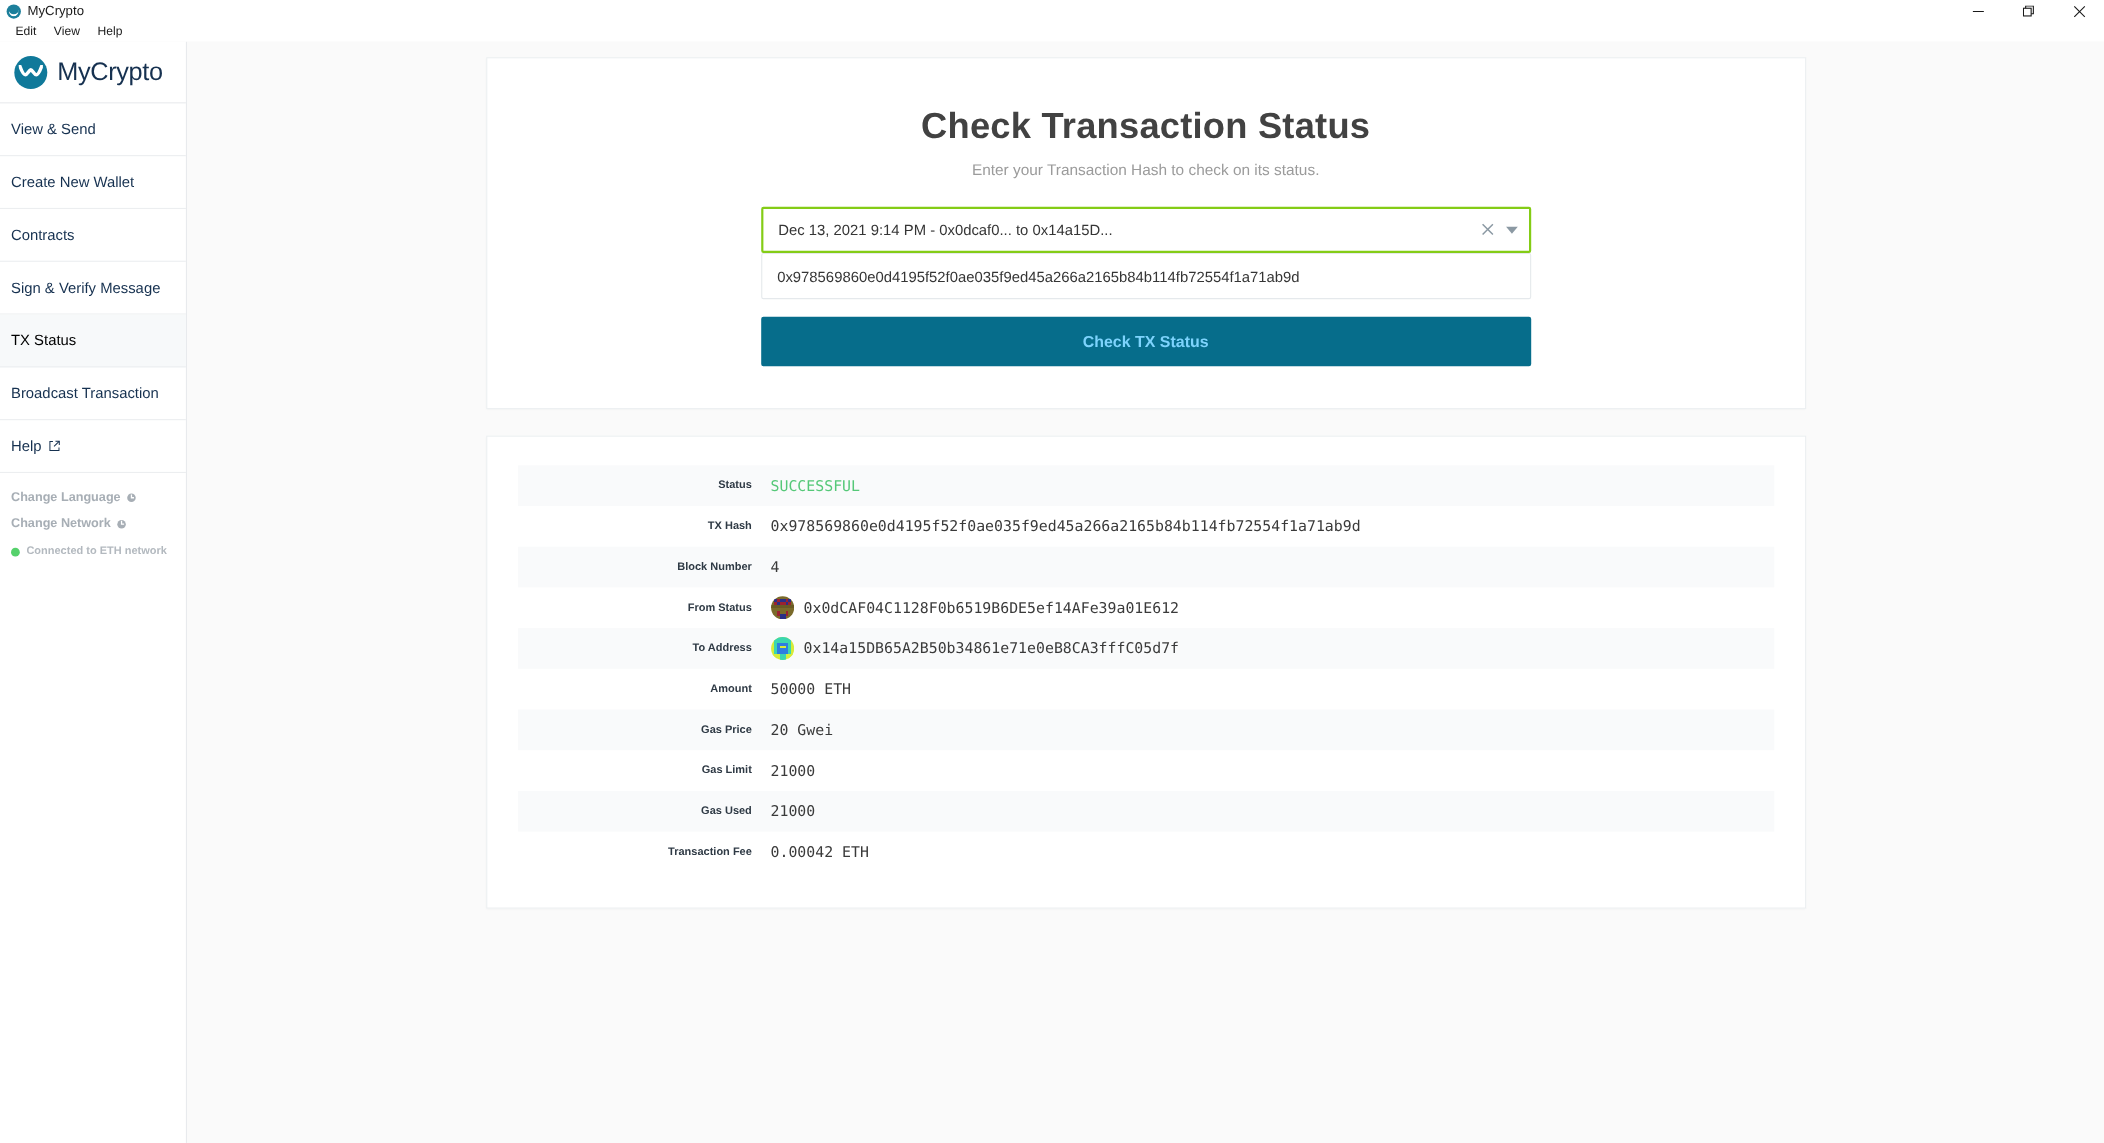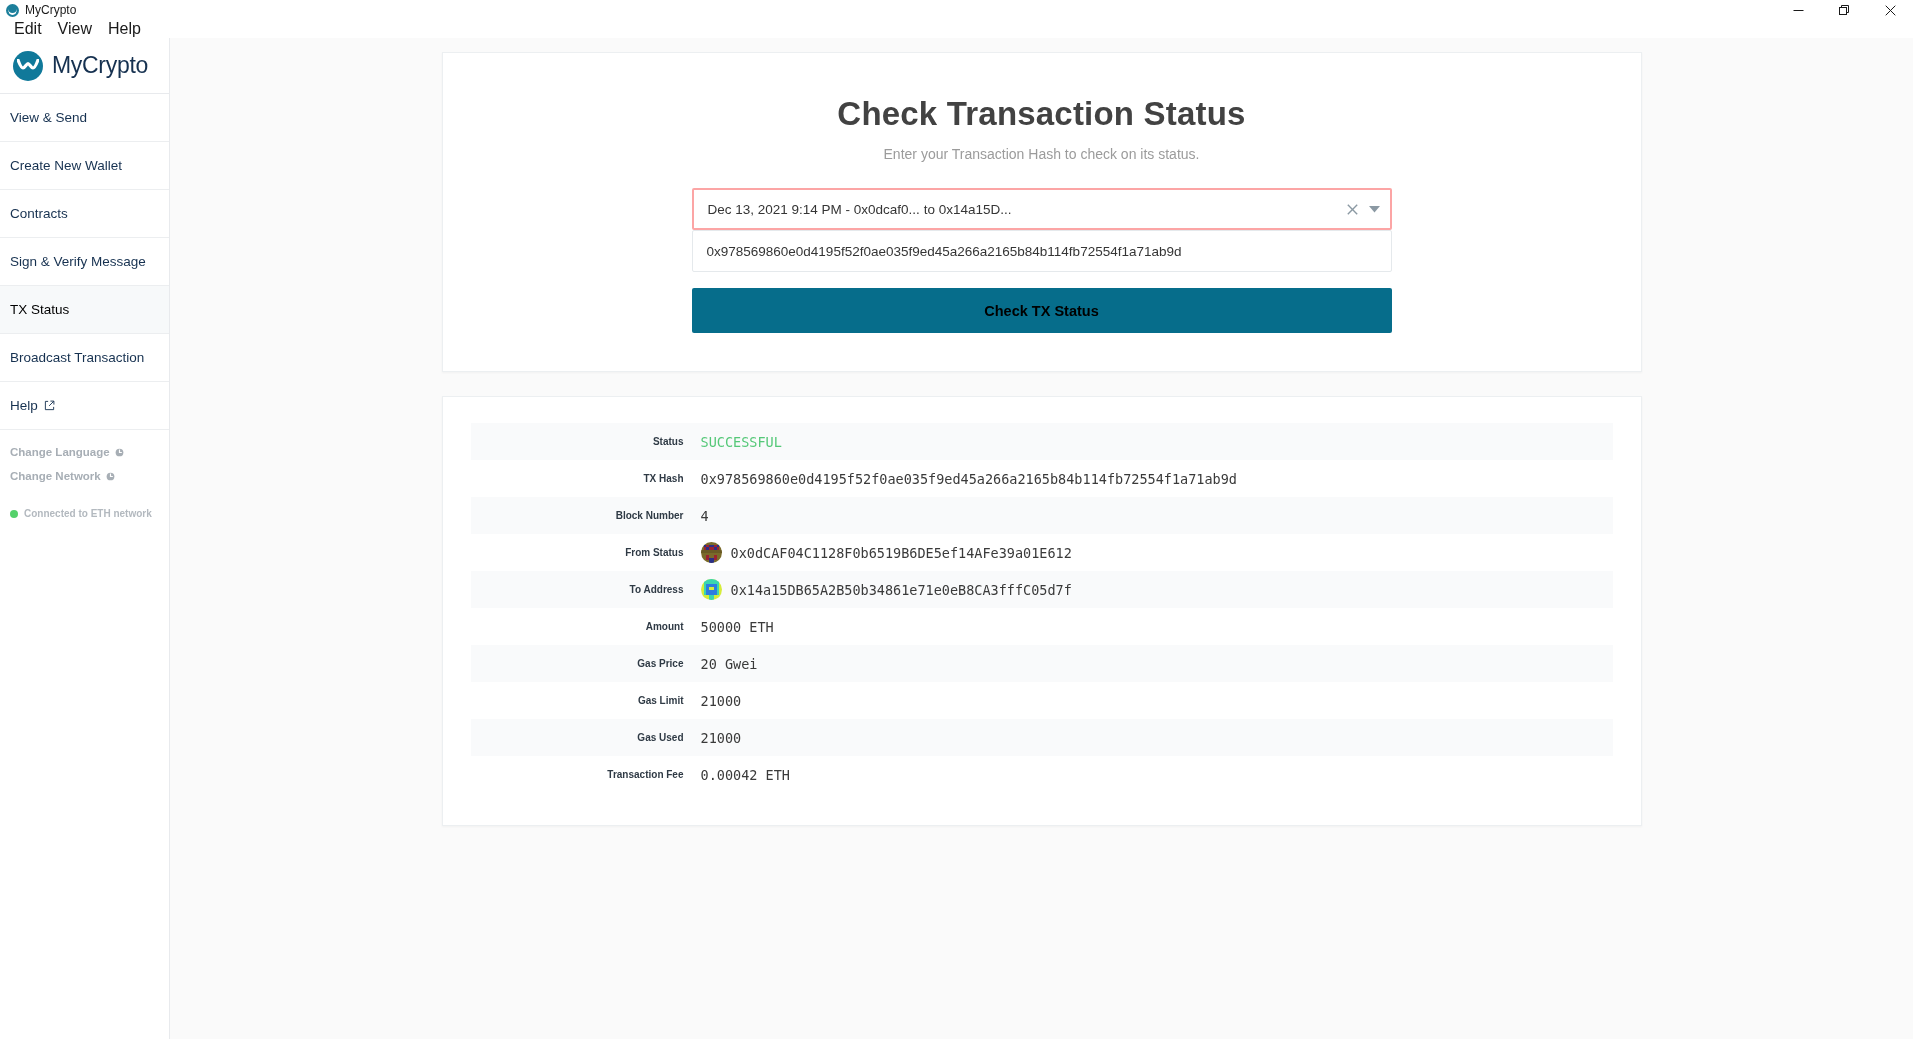--- a/index.html
+++ b/index.html
@@ -60,21 +60,21 @@
   
   .menubar {
     height: 18px;
     background: #ffffff;
     display: flex;
     align-items: center;
     padding-left: 6px;
     border-bottom: none;
   }
   .menu-item {
-    font-size: 16px;
+    font-size: 11px;
     color: #1a1a1a;
     padding: 0 8px;
     line-height: 18px;
     white-space: nowrap;
   }
 
   
   .app {
     display: flex;
     height: 1001px;
@@ -145,21 +145,21 @@
   }
   .bottom-link .gear {
     margin-left: 5px;
     display: inline-flex;
   }
   .net-status {
     display: flex;
     align-items: center;
     font-size: 10px;
     color: #b3b9bf;
-    margin-top: 26px;
+    margin-top: 14px;
     white-space: nowrap;
   }
   .net-dot {
     width: 8px; height: 8px;
     border-radius: 50%;
     background: #55d16b;
     margin-right: 6px;
     flex: none;
   }
 
@@ -200,21 +200,21 @@
     margin-top: 13px;
   }
 
   .form-area {
     width: 700px;
     margin: 26px auto 0 auto;
   }
 
   .select-box {
     height: 42px;
-    border: 2px solid #fca5a5;
+    border: 2px solid #84cc16;
     border-radius: 2px;
     display: flex;
     align-items: center;
     padding: 0 10px 0 14px;
     background: #fff;
   }
   .select-value {
     flex: 1;
     font-size: 13.5px;
     color: #353535;
@@ -254,21 +254,21 @@
     font-size: 13.5px;
     color: #353535;
     white-space: nowrap;
     overflow: hidden;
   }
 
   .primary-btn {
     margin-top: 16px;
     height: 45px;
     background: #066d8b;
-    color: #000000;
+    color: #7dd3fc;
     font-size: 14.5px;
     font-weight: 700;
     display: flex;
     align-items: center;
     justify-content: center;
     border: none;
     border-radius: 2px;
     width: 100%;
     font-family: "Liberation Sans", sans-serif;
     cursor: pointer;

